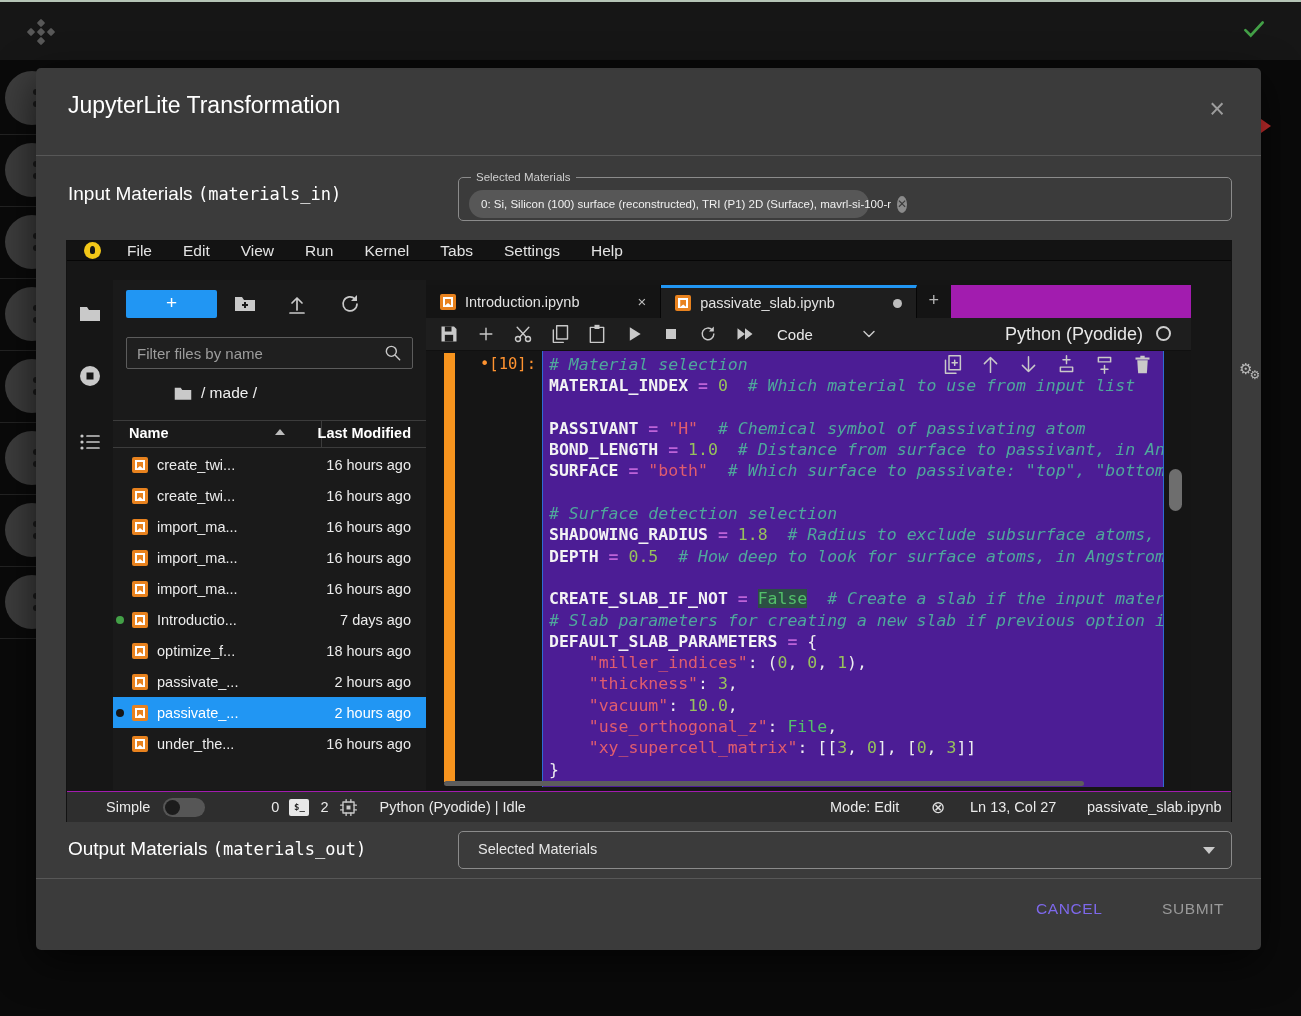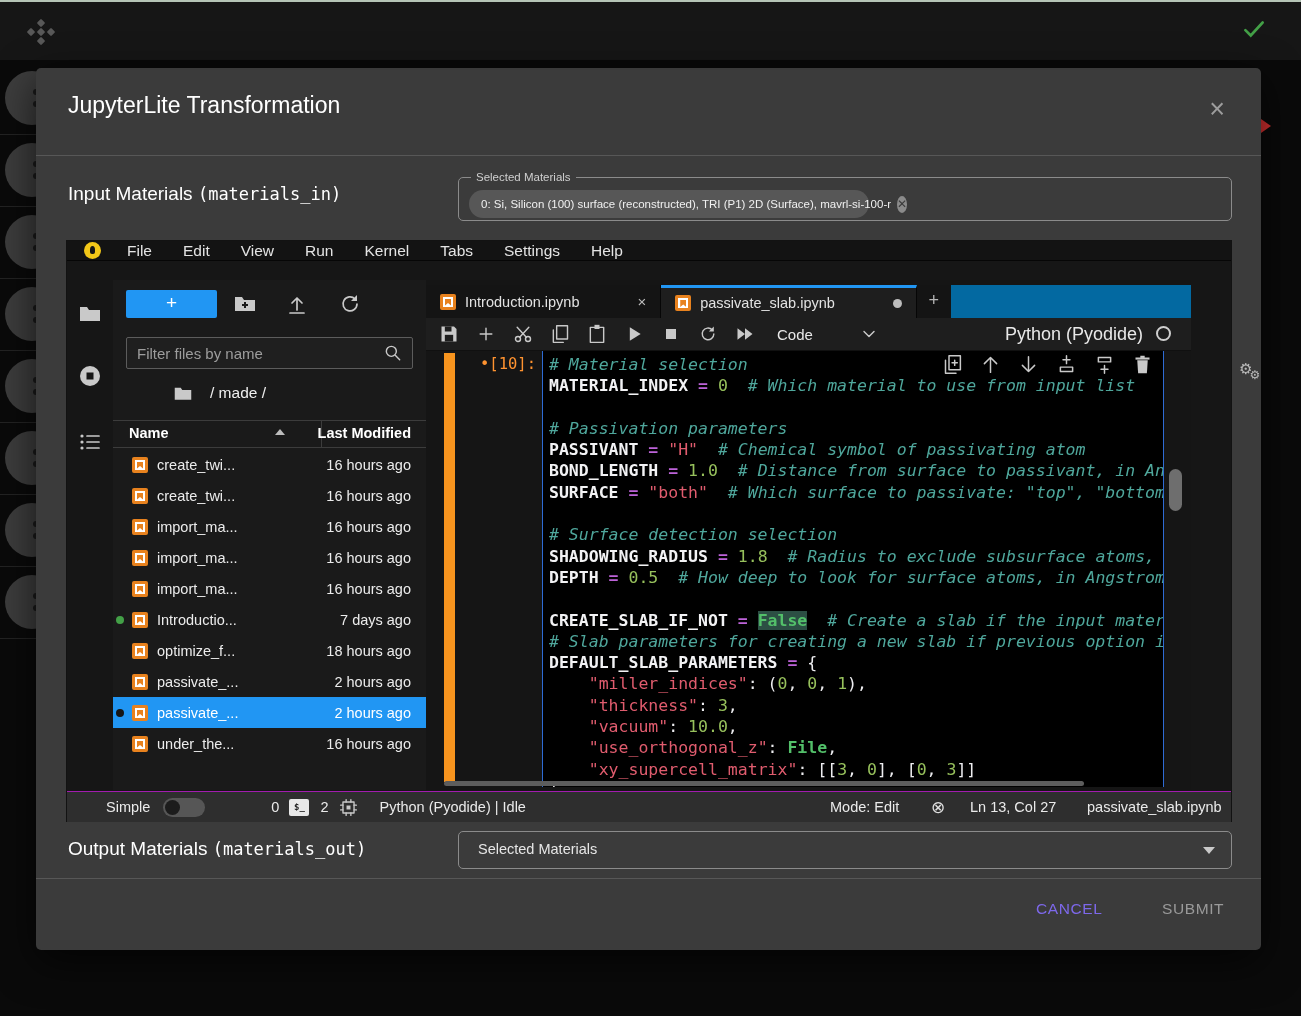--- a/index.html
+++ b/index.html
@@ -50,67 +50,67 @@
   
   .activity { position:absolute; left:0; top:39px; width:46px; height:510px; background:#161616; }
   .act-ico { position:absolute; left:11px; width:24px; height:24px; cursor:pointer; }
 
   
   .fb { position:absolute; left:46px; top:39px; width:313px; height:510px; background:#1a1a1a; }
   .fb-newbtn { position:absolute; left:13px; top:10px; width:91px; height:28px; background:#2196f3; border-radius:2px; color:#fff; font-size:19px; text-align:center; line-height:26px; cursor:pointer; }
   .fb-tool { position:absolute; top:12px; width:24px; height:24px; cursor:pointer; }
   .fb-filter { position:absolute; left:13px; top:57px; width:287px; height:32px; background:#1f1f1f; border:1px solid #5c5c5c; border-radius:2px; display:flex; align-items:center; }
   .fb-filter span { color:#9d9d9d; font-size:15px; margin-left:10px; flex:1; }
-  .fb-crumb { position:absolute; left:15px; top:104px; display:flex; align-items:center; gap:18px; color:#efefef; font-size:15.5px;padding-left:46px; }
+  .fb-crumb { position:absolute; left:15px; top:104px; display:flex; align-items:center; gap:9px; color:#efefef; font-size:15.5px;padding-left:46px; }
   .fb-head { position:absolute; left:0; top:140px; width:313px; height:28px; border-top:1px solid #3c3c3c; border-bottom:1px solid #3c3c3c; color:#fff; font-size:14.5px; font-weight:bold; }
   .fb-head .nm { position:absolute; left:16px; top:4px; }
   .fb-head .sort { position:absolute; left:162px; top:8px; width:0; height:0; border-left:5px solid transparent; border-right:5px solid transparent; border-bottom:6px solid #bdbdbd; }
   .fb-head .lm { position:absolute; right:15px; top:4px; }
   .fb-head .colsep { position:absolute; left:208px; top:0; width:1px; height:27px; background:#3c3c3c; }
   .fb-rows { position:absolute; left:0; top:169px; width:313px; }
   .fb-row { position:relative; height:31px; display:flex; align-items:center; cursor:pointer; }
   .fb-row.sel { background:#2196f3; }
   .fb-row .rdot { width:8px; height:8px; border-radius:50%; margin-left:3px; flex:none; }
   .fb-row .rdot.green { background:#43a047; }
   .fb-row .rdot.dark { background:#161616; }
   .nb-ico { width:16px; height:16px; background:#e8821e; border-radius:2px; margin-left:8px; flex:none; position:relative; }
   .nb-ico:after { content:""; position:absolute; left:3px; top:3px; width:10px; height:10px; background:#fff; }
   .nb-ico:before { content:""; position:absolute; left:5px; top:5px; width:6px; height:7px; background:#e8821e; clip-path:polygon(0 0,100% 0,100% 100%,50% 65%,0 100%); z-index:1; }
   .fb-row .fname { color:#ececec; font-size:14.5px; margin-left:9px; flex:1; white-space:nowrap; }
   .fb-row .ftime { color:#ececec; font-size:14.5px; margin-right:15px; }
   .fb-row.sel .fname, .fb-row.sel .ftime { color:#fff; }
 
   
   .nb { position:absolute; left:359px; top:39px; width:765px; height:510px; background:#151515; }
-  .tabbar { position:absolute; left:0; top:5px; width:765px; height:33px; background:#0369a1; display:flex; }
+  .tabbar { position:absolute; left:0; top:5px; width:765px; height:33px; background:#a21caf; display:flex; }
   .tab { position:relative; height:33px; display:flex; align-items:center; padding:0 14px; background:#141414; border-right:1px solid #060606; }
   .tab .tlabel { color:#e2e2e2; font-size:14.5px; margin-left:9px; }
   .tab.active { background:#1e1e1e; border-top:3px solid #2196f3; }
   .tab .tclose { color:#bdbdbd; font-size:15px; margin-left:58px; cursor:pointer; }
   .tab .tdirty { width:9px; height:9px; border-radius:50%; background:#bdbdbd; margin-left:58px; }
   .tab-plus { width:34px; height:33px; background:#141414; color:#b5b5b5; font-size:18px; text-align:center; line-height:31px; cursor:pointer; }
   .nb-toolbar { position:absolute; left:0; top:38px; width:765px; height:33px; background:#1e1e1e; border-bottom:1px solid #101010; display:flex; align-items:center; }
   .nt-ico { width:20px; height:20px; margin-left:17px; flex:none; cursor:pointer; }
   .nt-code { color:#e8e8e8; font-size:15px; margin-left:22px; cursor:pointer; }
   .nt-caret { margin-left:46px; cursor:pointer; }
   .nt-kernel { position:absolute; right:48px; color:#e8e8e8; font-size:18px; cursor:pointer; }
   .nt-kcircle { position:absolute; right:20px; top:8px; width:15px; height:15px; border:2px solid #cfcfcf; border-radius:50%; cursor:pointer; }
 
   
   .codearea { position:absolute; left:0; top:71px; width:765px; height:436px; background:#151515; overflow:hidden; }
   .cellbar { position:absolute; left:18px; top:2px; width:11px; height:429px; background:#f7941e; }
   .prompt { position:absolute; left:34px; top:4px; width:76px; text-align:right; color:#ff9330; font-family:"DejaVu Sans Mono", monospace; font-size:15.5px; }
-  .editor { position:absolute; left:116px; top:0; width:622px; height:436px; border-left:1.5px solid #2e6bd4; border-right:1.5px solid #2e6bd4; background:#000000; overflow:hidden; padding:3px 0 0 6px; }
+  .editor { position:absolute; left:116px; top:0; width:622px; height:436px; border-left:1.5px solid #2e6bd4; border-right:1.5px solid #2e6bd4; background:#4c1d95; overflow:hidden; padding:3px 0 0 6px; }
   .cl { font-family:"DejaVu Sans Mono", monospace; font-size:16.5px; line-height:21.3px; white-space:pre; }
   .tc { color:#4fa79c; font-style:italic; }
   .tv { color:#f2f2f4; font-weight:bold; }
   .to { color:#bd63d8; font-weight:bold; }
   .tn { color:#97c15c; }
   .ts { color:#e05c6e; }
-  .tk { color:#53c06a; font-weight:bold;margin-top:36px; }
+  .tk { color:#53c06a; font-weight:normal;margin-top:36px; }
   .tp { color:#ededf0; }
   .hl { background:#2c4f44; }
   .cell-tools { position:absolute; left:516px; top:3px; display:flex; gap:17px; }
   .cell-tools .ct { width:21px; height:21px; cursor:pointer; }
   .vscroll { position:absolute; left:743px; top:118px; width:13px; height:42px; background:#6e6e6e; border-radius:7px; }
   .hscroll { position:absolute; left:18px; top:430px; width:640px; height:5px; background:#5d5d5d; border-radius:3px; }
 
   
   .statusbar { position:absolute; left:0; top:550px; width:1164px; height:31px; background:#2e2e2e; border-top:1px solid #a21caf; display:flex; align-items:center; color:#eaeaea; font-size:14.5px; }
   .sb-simple { margin-left:39px; }
@@ -415,21 +415,20 @@
           <span class="nt-kcircle"></span>
         </div>
 
         <div class="codearea">
           <div class="cellbar"></div>
           <div class="prompt">•[10]:</div>
           <div class="editor" id="codeEditor">
               <div class="cl"><span class="tc"># Material selection</span></div>
               <div class="cl"><span class="tv">MATERIAL_INDEX</span><span class="to"> = </span><span class="tn">0</span><span class="tc">  # Which material to use from input list</span></div>
               <div class="cl">&nbsp;</div>
-              <div class="cl"><span class="tc"># Passivation parameters</span></div>
               <div class="cl"><span class="tv">PASSIVANT</span><span class="to"> = </span><span class="ts">"H"</span><span class="tc">  # Chemical symbol of passivating atom</span></div>
               <div class="cl"><span class="tv">BOND_LENGTH</span><span class="to"> = </span><span class="tn">1.0</span><span class="tc">  # Distance from surface to passivant, in Ang</span></div>
               <div class="cl"><span class="tv">SURFACE</span><span class="to"> = </span><span class="ts">"both"</span><span class="tc">  # Which surface to passivate: "top", "bottom"</span></div>
               <div class="cl">&nbsp;</div>
               <div class="cl"><span class="tc"># Surface detection selection</span></div>
               <div class="cl"><span class="tv">SHADOWING_RADIUS</span><span class="to"> = </span><span class="tn">1.8</span><span class="tc">  # Radius to exclude subsurface atoms, i</span></div>
               <div class="cl"><span class="tv">DEPTH</span><span class="to"> = </span><span class="tn">0.5</span><span class="tc">  # How deep to look for surface atoms, in Angstroms</span></div>
               <div class="cl">&nbsp;</div>
               <div class="cl"><span class="tv">CREATE_SLAB_IF_NOT</span><span class="to"> = </span><span class="tk hl">False</span><span class="tc">  # Create a slab if the input materi</span></div>
               <div class="cl"><span class="tc"># Slab parameters for creating a new slab if previous option is</span></div>

